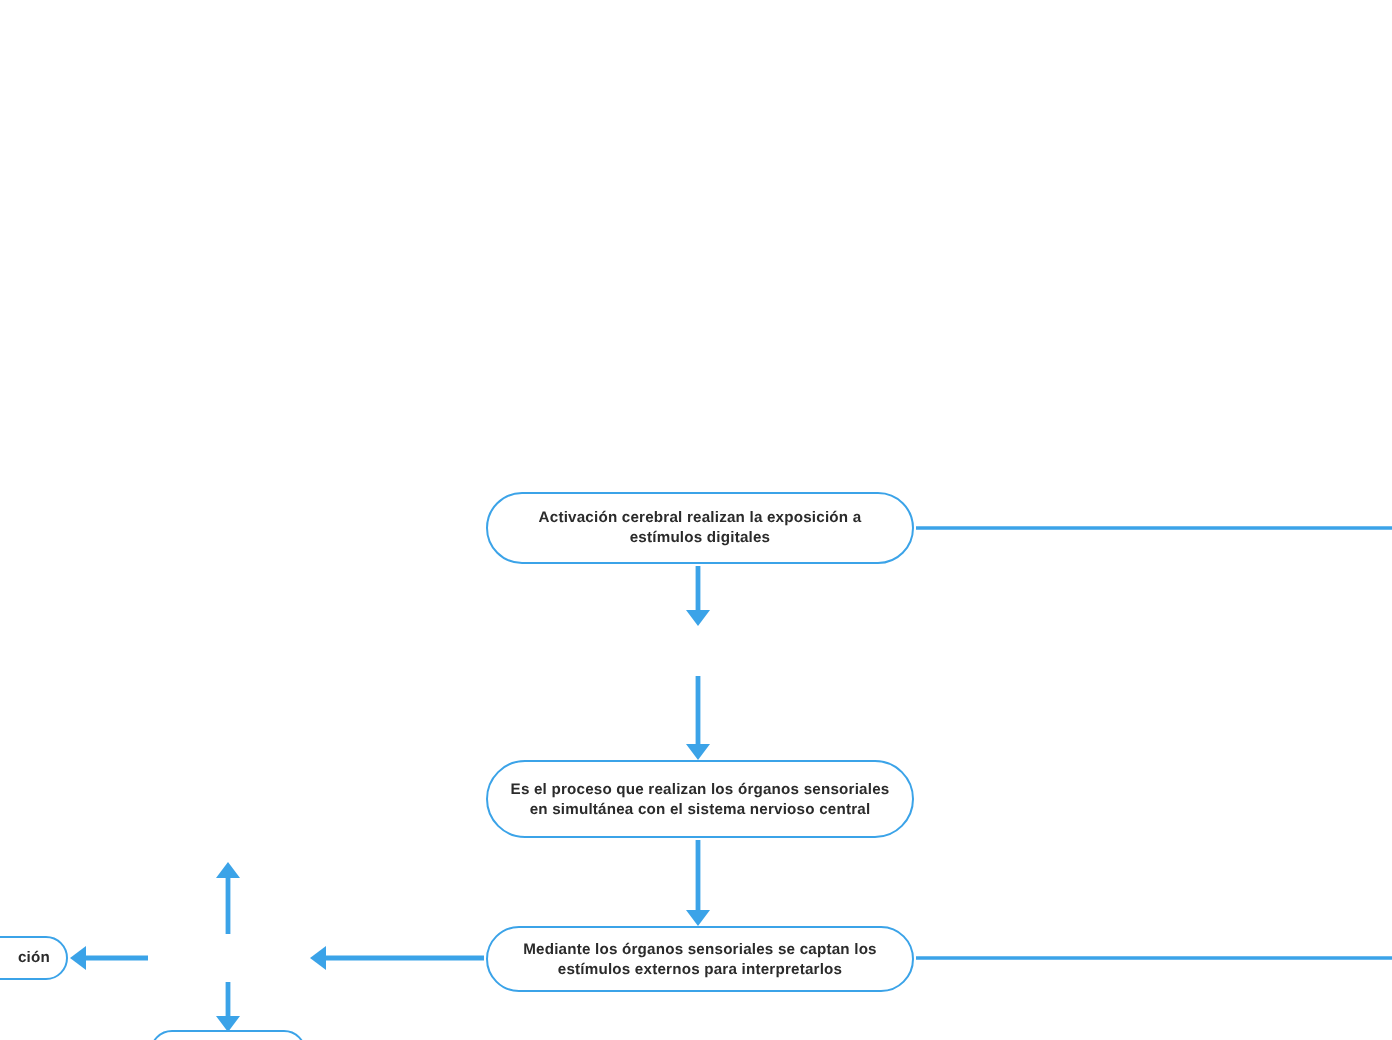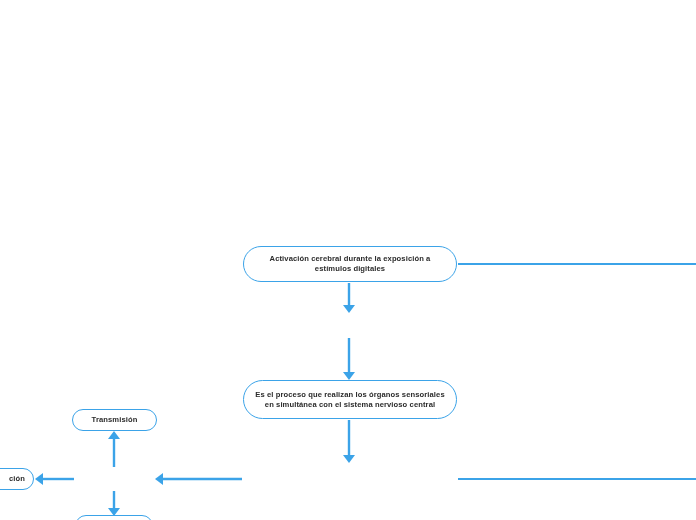--- a/index.html
+++ b/index.html
@@ -145,32 +145,32 @@
     <g>
       <line x1="458" y1="264" x2="696" y2="264" stroke="#3ba3e8" stroke-width="1.8"></line>
     </g>
 
     <g>
       <line x1="458" y1="479" x2="696" y2="479" stroke="#3ba3e8" stroke-width="1.8"></line>
     </g>
   </svg>
 
   <div class="node" id="node-activacion">
-    <span class="node-label">Activación cerebral durante la exposición a estímulos digitales</span>
+    <span class="node-label">Activación cerebral realizan la exposición a estímulos digitales</span>
   </div>
 
 
   <div class="node" id="node-proceso">
     <span class="node-label">Es el proceso que realizan los órganos sensoriales en simultánea con el sistema nervioso central</span>
   </div>
 
+  <div class="node" id="node-mediante">
+    <span class="node-label">Mediante los órganos sensoriales se captan los estímulos externos para interpretarlos</span>
+  </div>
 
-  <div class="node" id="node-transmision">
-    <span class="node-label">Transmisión</span>
-  </div>
 
 
   <div class="node" id="node-cion">
     <span class="node-label">ción</span>
   </div>
 
   <div class="node" id="node-bottom">
     <span class="node-label"></span>
   </div>
 

